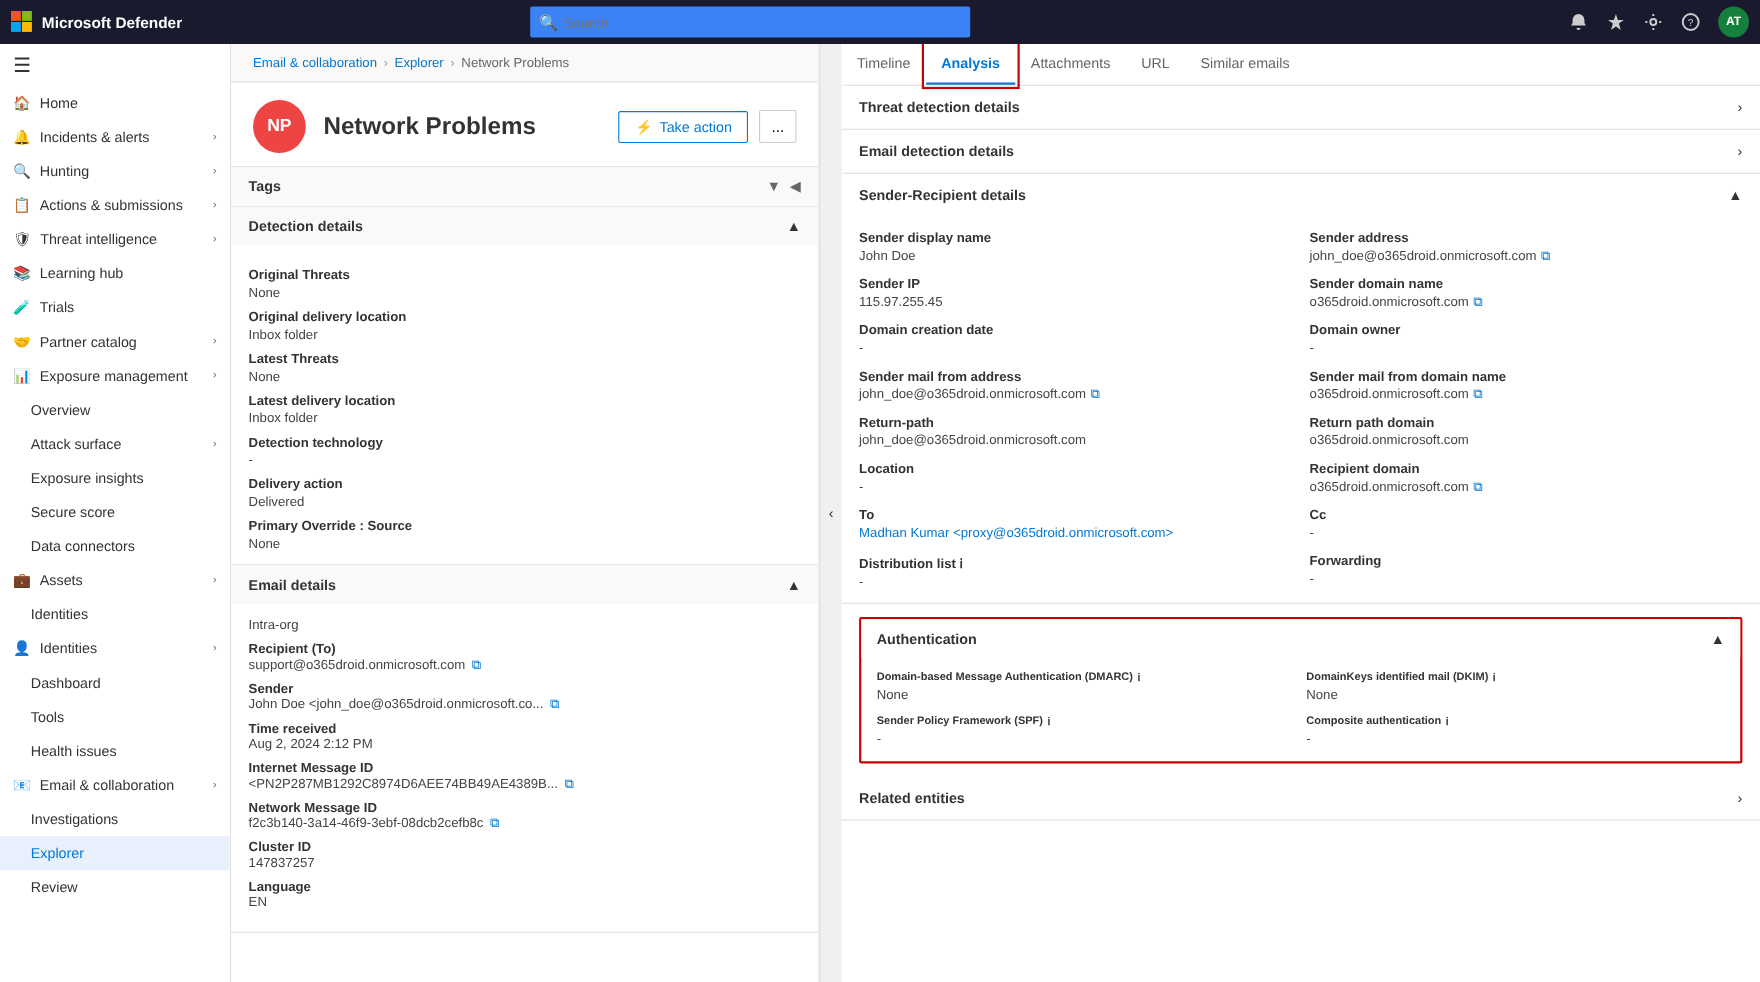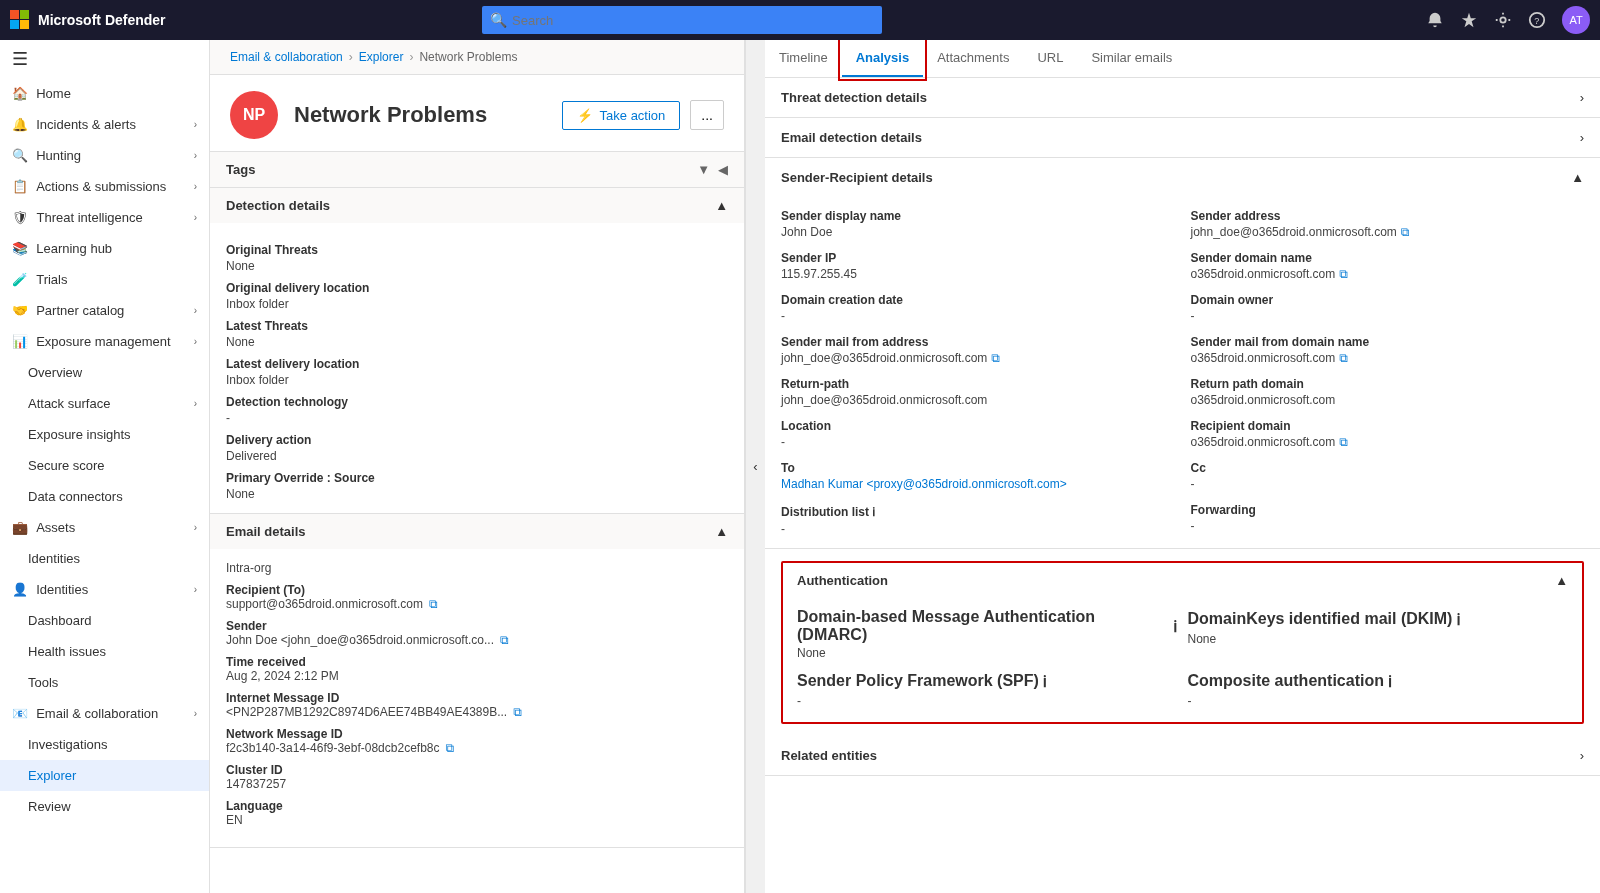--- a/index.html
+++ b/index.html
@@ -8,21 +8,21 @@
     
     .topbar { background: #1a1a2e; display: flex; align-items: center; height: 40px; padding: 0 10px; flex-shrink: 0; }
     .topbar-logo { display: flex; align-items: center; gap: 8px; color: #fff; font-size: 14px; font-weight: 600; min-width: 200px; }
     .topbar-logo svg { width: 20px; height: 20px; }
     .topbar-search { flex: 1; max-width: 400px; margin: 0 auto; }
     .topbar-search input { width: 100%; height: 28px; border: none; border-radius: 2px; padding: 0 10px 0 30px; font-size: 13px; background: #3b82f6; outline: none; }
     .search-wrapper { position: relative; }
     .search-wrapper .search-icon-inner { position: absolute; left: 8px; top: 6px; color: #666; font-size: 14px; }
     .topbar-actions { display: flex; align-items: center; gap: 16px; margin-left: auto; color: #fff; }
     .topbar-actions svg { width: 18px; height: 18px; fill: #ccc; cursor: pointer; }
-    .avatar { width: 28px; height: 28px; border-radius: 50%; background: #8b5cf6; color: #fff; display: flex; align-items: center; justify-content: center; font-size: 11px; font-weight: 400; cursor: pointer; }
+    .avatar { width: 28px; height: 28px; border-radius: 50%; background: #15803d; color: #fff; display: flex; align-items: center; justify-content: center; font-size: 11px; font-weight: 700; cursor: pointer; }
 
     
     .main-layout { display: flex; flex: 1; overflow: hidden; }
 
     
     .sidebar { width: 210px; background: #fff; border-right: 1px solid #e0e0e0; display: flex; flex-direction: column; overflow-y: auto; flex-shrink: 0; }
     .sidebar-item { display: flex; align-items: center; padding: 8px 12px; cursor: pointer; color: #333; font-size: 13px; gap: 8px; justify-content: space-between; }
     .sidebar-item.active { background: #e8f0fe; color: #0078d4; }
     .sidebar-item-left { display: flex; align-items: center; gap: 8px; }
     .sidebar-item .chevron { font-size: 10px; color: #666; }
@@ -82,21 +82,21 @@
     .field-label { font-size: 12px; font-weight: 600; color: #333; }
     .field-value { font-size: 12px; color: #444; margin-top: 2px; display: flex; align-items: center; gap: 4px; }
     .field-value a { color: #0078d4; text-decoration: none; }
 
     
     .auth-box { margin: 12px 16px; border: 2px solid #c00; border-radius: 2px; }
     .auth-header { display: flex; align-items: center; justify-content: space-between; padding: 10px 14px; cursor: pointer; background: #fff; }
     .auth-title { font-size: 13px; font-weight: 600; }
     .auth-body { padding: 10px 14px 14px; display: grid; grid-template-columns: 1fr 1fr; gap: 10px; }
     .auth-field { }
-    .auth-label { font-size: 16px; font-weight: 600; display: flex; align-items: center; gap: 4px; }
+    .auth-label { font-size: 10px; font-weight: 600; display: flex; align-items: center; gap: 4px; }
     .auth-value { font-size: 12px; color: #444; margin-top: 2px; }
 
     .panel-collapse { width: 20px; display: flex; align-items: center; justify-content: center; cursor: pointer; background: #f0f0f0; flex-shrink: 0; border-left: 1px solid #e0e0e0; }
 
     .related-section { border-bottom: 1px solid #e0e0e0; }
   </style>
 </head>
 <body>
 
 <div class="topbar">
@@ -243,26 +243,26 @@
         </div>
       <span class="chevron">›</span>
     </div>
     <div class="sidebar-item" style="padding-left:28px">
       <div class="sidebar-item-left">
           <span>Dashboard</span>
         </div>
     </div>
     <div class="sidebar-item" style="padding-left:28px">
       <div class="sidebar-item-left">
+          <span>Tools</span>
+        </div>
+    </div>
+    <div class="sidebar-item" style="padding-left:28px">
+      <div class="sidebar-item-left">
           <span>Health issues</span>
-        </div>
-    </div>
-    <div class="sidebar-item" style="padding-left:28px">
-      <div class="sidebar-item-left">
-          <span>Tools</span>
         </div>
     </div>
     <div class="sidebar-item">
       <div class="sidebar-item-left">
           <span>📧</span>
           <span>Email &amp; collaboration</span>
         </div>
       <span class="chevron">›</span>
     </div>
     <div class="sidebar-item" style="padding-left:28px">

